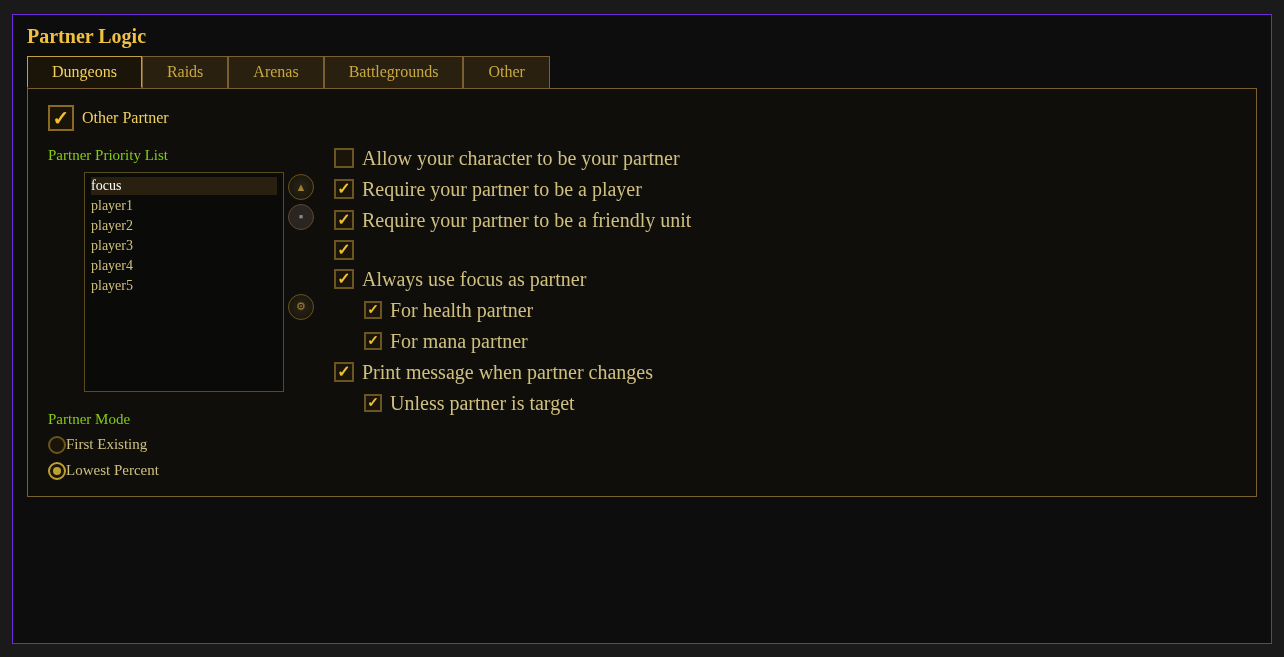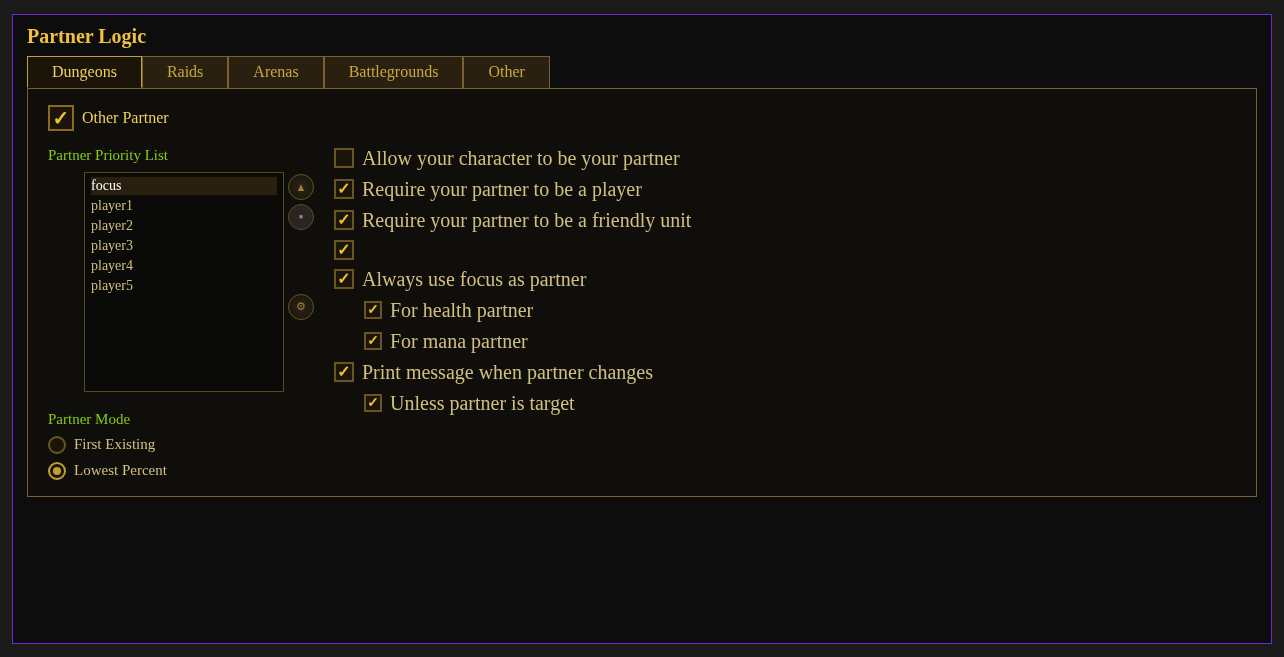--- a/index.html
+++ b/index.html
@@ -154,21 +154,20 @@
       background: radial-gradient(circle, #2a2518 0%, #151208 100%);
     }
 
     .partner-mode-section {
       margin-top: 11px;
     }
 
     .radio-row {
       display: flex;
       align-items: center;
-      gap: 8px;
       margin-top: 8px;
     }
 
     .radio-outer {
       width: 18px;
       height: 18px;
       border-radius: 50%;
       border: 2px solid #6a5520;
       background: #1a1508;
       display: flex;

